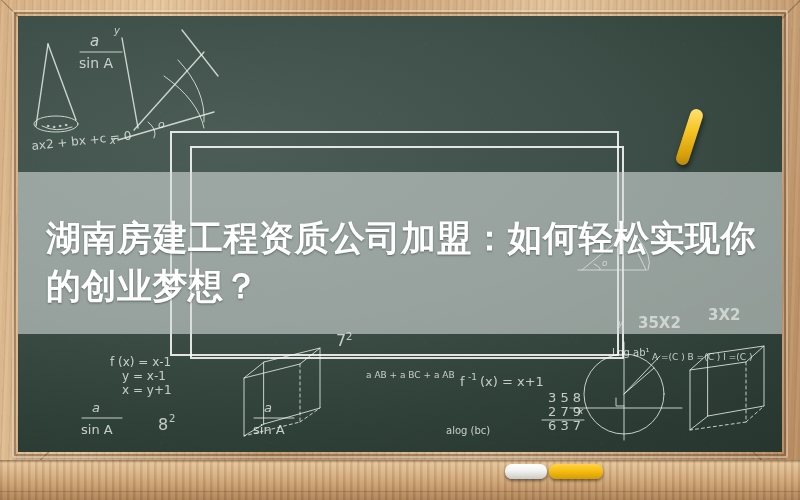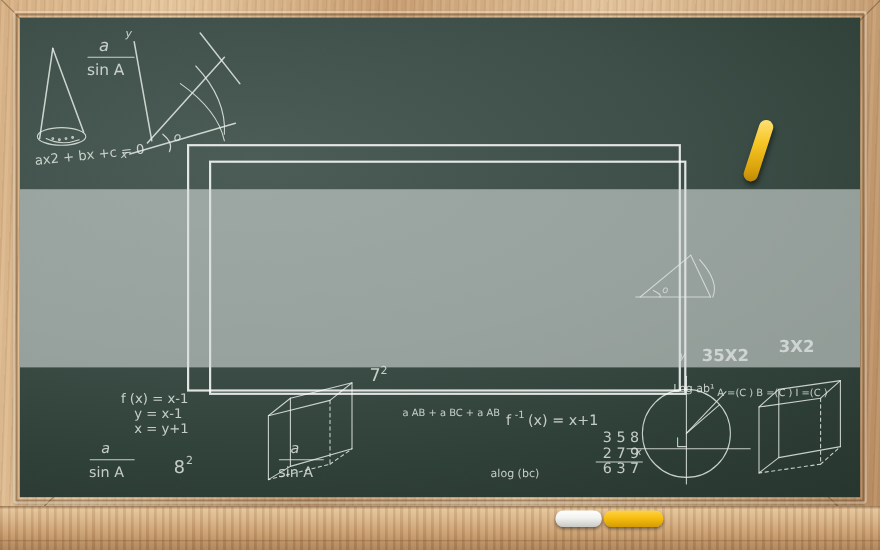--- a/index.html
+++ b/index.html
@@ -276,20 +276,21 @@
       </svg>
     </div>
 
     <div class="chalk-stick"></div>
 
     <div class="deco-frame deco-outer"></div>
     <div class="deco-frame deco-inner"></div>
 
     <div class="band"></div>
 
+    <div class="title">湖南房建工程资质公司加盟：如何轻松实现你的创业梦想？</div>
   </div>
 
   <div class="tray">
     <div class="tray-lip"></div>
   </div>
   <div class="chalk white"></div>
   <div class="chalk yellow"></div>
 
 </div>
 

